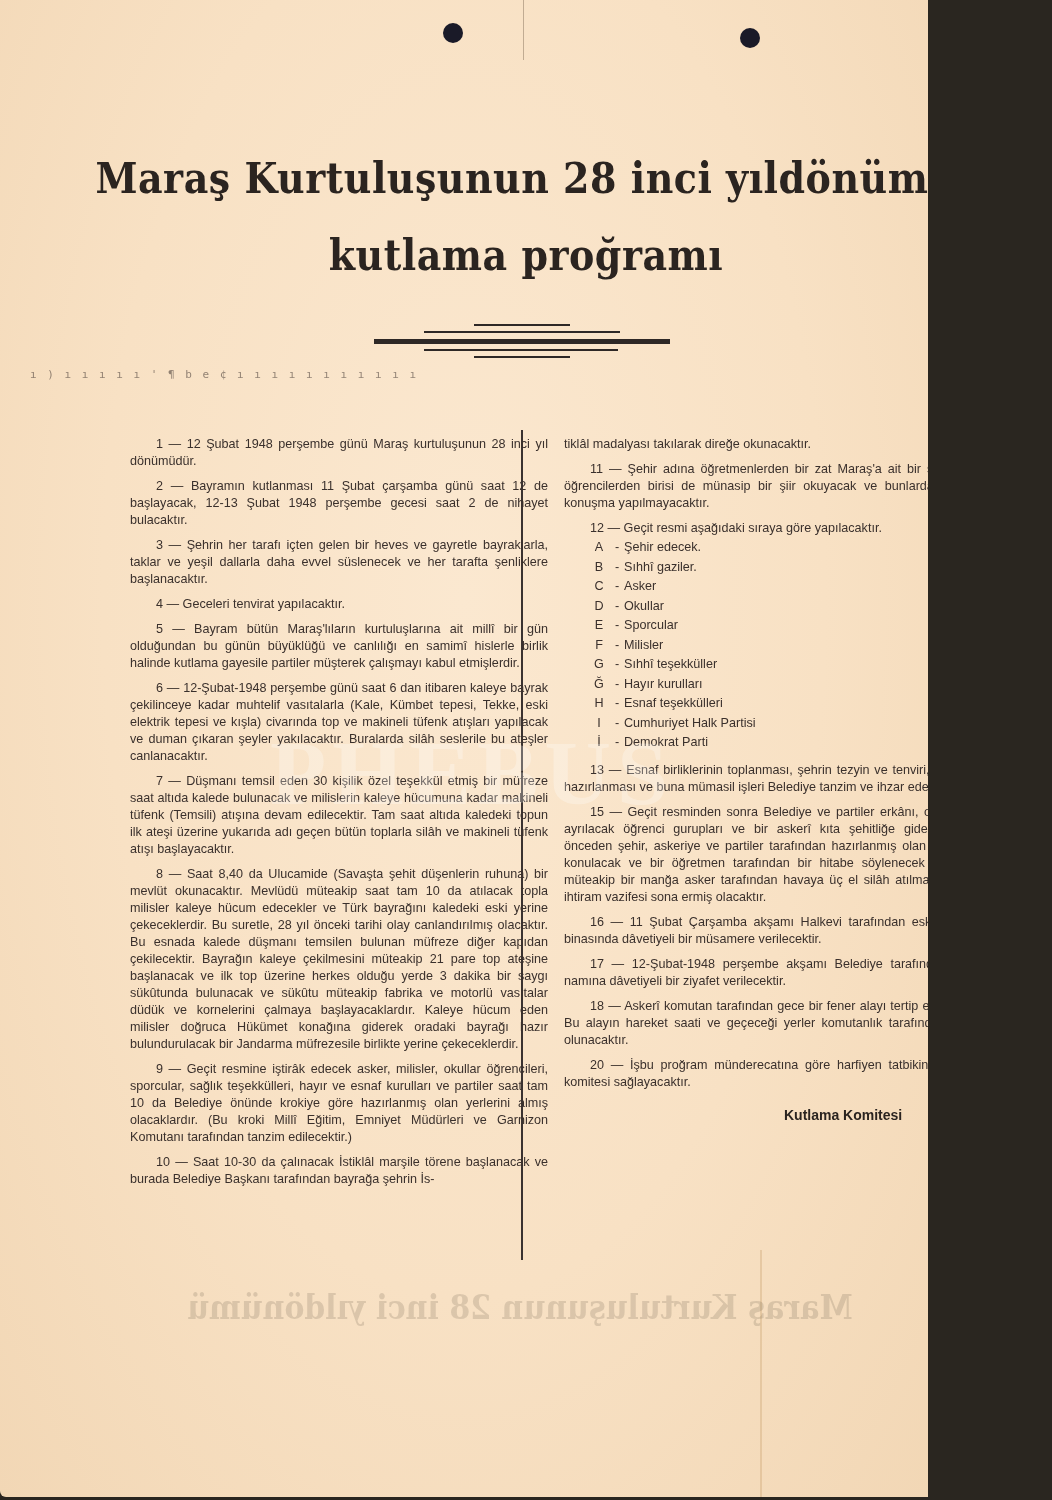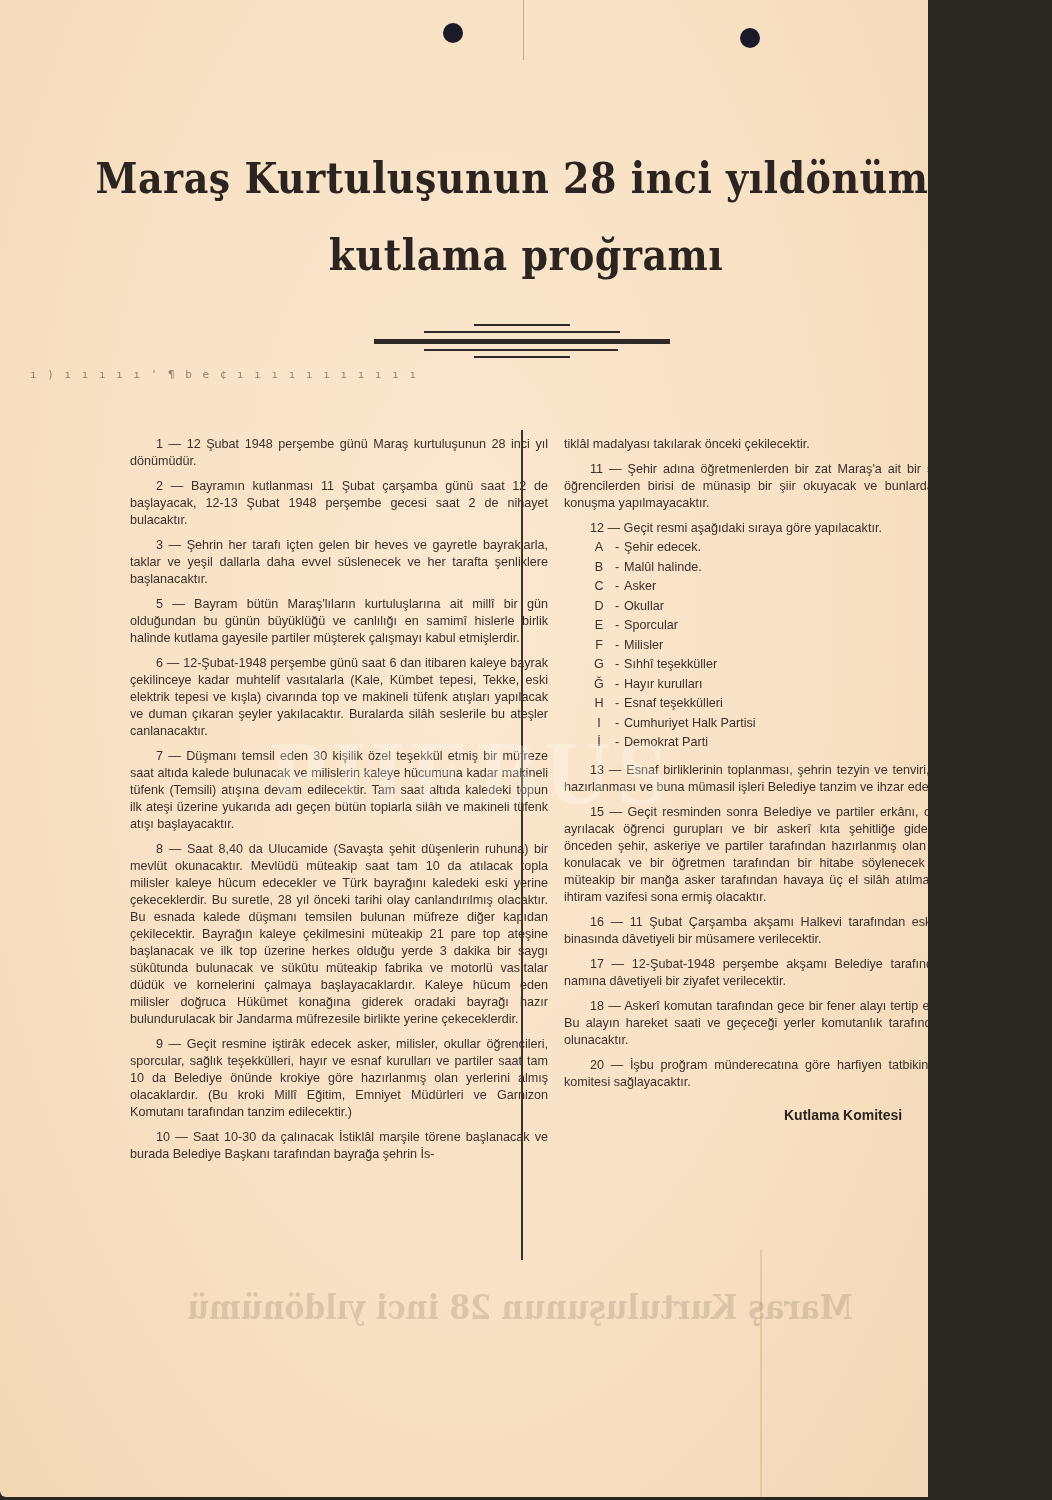--- a/index.html
+++ b/index.html
@@ -80,42 +80,43 @@
 
   <div class="bleed">ı ) ı ı   ı ı ı ' ¶ b e ¢ ı ı ı ı ı ı ı ı ı ı ı</div>
   <div class="ghost-title">Maraş Kurtuluşunun 28 inci yıldönümü</div>
 
   <div class="col-divider"></div>
 
   <div class="col left" id="left-col">
       <p>1 — 12 Şubat 1948 perşembe günü Maraş kurtuluşunun 28 inci yıl dönümüdür.</p>
       <p>2 — Bayramın kutlanması 11 Şubat çarşamba günü saat 12 de başlayacak, 12-13 Şubat 1948 perşembe gecesi saat 2 de nihayet bulacaktır.</p>
       <p>3 — Şehrin her tarafı içten gelen bir heves ve gayretle bayraklarla, taklar ve yeşil dallarla daha evvel süslenecek ve her tarafta şenliklere başlanacaktır.</p>
+      <p>4 — Geceleri tenvirat yapılacaktır.</p>
       <p>5 — Bayram bütün Maraş'lıların kurtuluşlarına ait millî bir gün olduğundan bu günün büyüklüğü ve canlılığı en samimî hislerle birlik halinde kutlama gayesile partiler müşterek çalışmayı kabul etmişlerdir.</p>
       <p>6 — 12-Şubat-1948 perşembe günü saat 6 dan itibaren kaleye bayrak çekilinceye kadar muhtelif vasıtalarla (Kale, Kümbet tepesi, Tekke, eski elektrik tepesi ve kışla) civarında top ve makineli tüfenk atışları yapılacak ve duman çıkaran şeyler yakılacaktır. Buralarda silâh seslerile bu ateşler canlanacaktır.</p>
       <p>7 — Düşmanı temsil eden 30 kişilik özel teşekkül etmiş bir müfreze saat altıda kalede bulunacak ve milislerin kaleye hücumuna kadar makineli tüfenk (Temsili) atışına devam edilecektir. Tam saat altıda kaledeki topun ilk ateşi üzerine yukarıda adı geçen bütün toplarla silâh ve makineli tüfenk atışı başlayacaktır.</p>
       <p>8 — Saat 8,40 da Ulucamide (Savaşta şehit düşenlerin ruhuna) bir mevlüt okunacaktır. Mevlüdü müteakip saat tam 10 da atılacak topla milisler kaleye hücum edecekler ve Türk bayrağını kaledeki eski yerine çekeceklerdir. Bu suretle, 28 yıl önceki tarihi olay canlandırılmış olacaktır. Bu esnada kalede düşmanı temsilen bulunan müfreze diğer kapıdan çekilecektir. Bayrağın kaleye çekilmesini müteakip 21 pare top ateşine başlanacak ve ilk top üzerine herkes olduğu yerde 3 dakika bir saygı sükûtunda bulunacak ve sükûtu müteakip fabrika ve motorlü vasıtalar düdük ve kornelerini çalmaya başlayacaklardır. Kaleye hücum eden milisler doğruca Hükümet konağına giderek oradaki bayrağı hazır bulundurulacak bir Jandarma müfrezesile birlikte yerine çekeceklerdir.</p>
       <p>9 — Geçit resmine iştirâk edecek asker, milisler, okullar öğrencileri, sporcular, sağlık teşekkülleri, hayır ve esnaf kurulları ve partiler saat tam 10 da Belediye önünde krokiye göre hazırlanmış olan yerlerini almış olacaklardır. (Bu kroki Millî Eğitim, Emniyet Müdürleri ve Garnizon Komutanı tarafından tanzim edilecektir.)</p>
       <p>10 — Saat 10-30 da çalınacak İstiklâl marşile törene başlanacak ve burada Belediye Başkanı tarafından bayrağa şehrin İs-</p>
     </div>
 
   <div class="col right">
-    <p class="cont">tiklâl madalyası takılarak önceki çekilecektir.</p>
+    <p class="cont">tiklâl madalyası takılarak direğe okunacaktır.</p>
     <p>11 — Şehir adına öğretmenlerden bir zat Maraş'a ait bir söylev ve öğrencilerden birisi de münasip bir şiir okuyacak ve bunlardan başka konuşma yapılmayacaktır.</p>
     <p style="margin-bottom:2px">12 — Geçit resmi aşağıdaki sıraya göre yapılacaktır.</p>
     <ul class="list" id="parade-list">
         <li>
           <span class="letter">A</span>
           <span class="dash">-</span>
           <span>Şehir edecek.</span>
         </li>
         <li>
           <span class="letter">B</span>
           <span class="dash">-</span>
-          <span>Malûl halinde.</span>
+          <span>Sıhhî gaziler.</span>
         </li>
         <li>
           <span class="letter">C</span>
           <span class="dash">-</span>
           <span>Asker</span>
         </li>
         <li>
           <span class="letter">D</span>
           <span class="dash">-</span>
           <span>Okullar</span>

